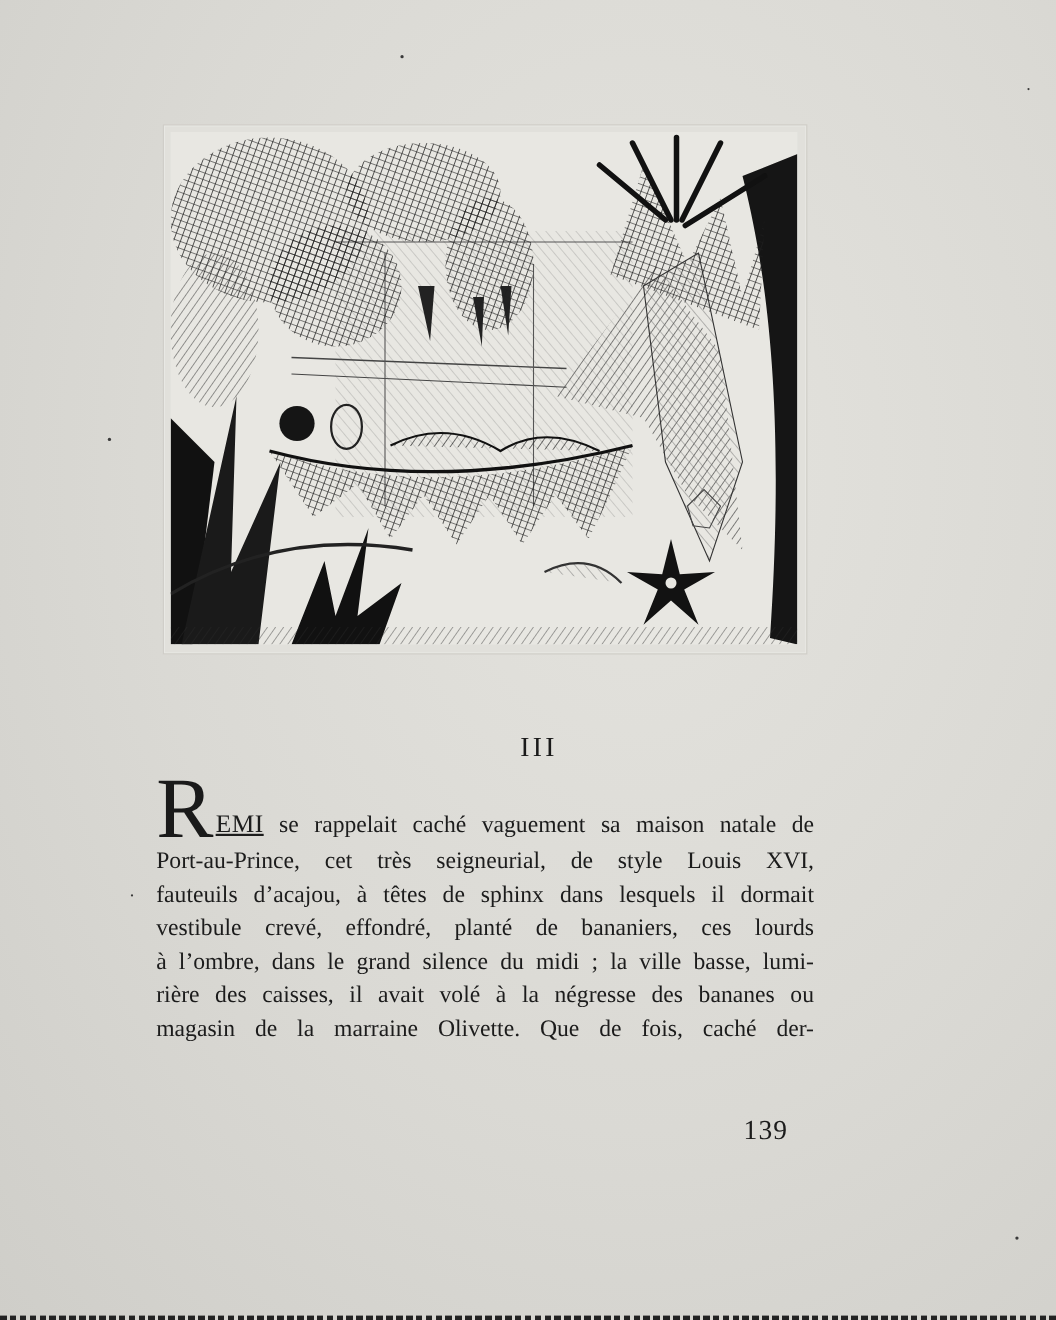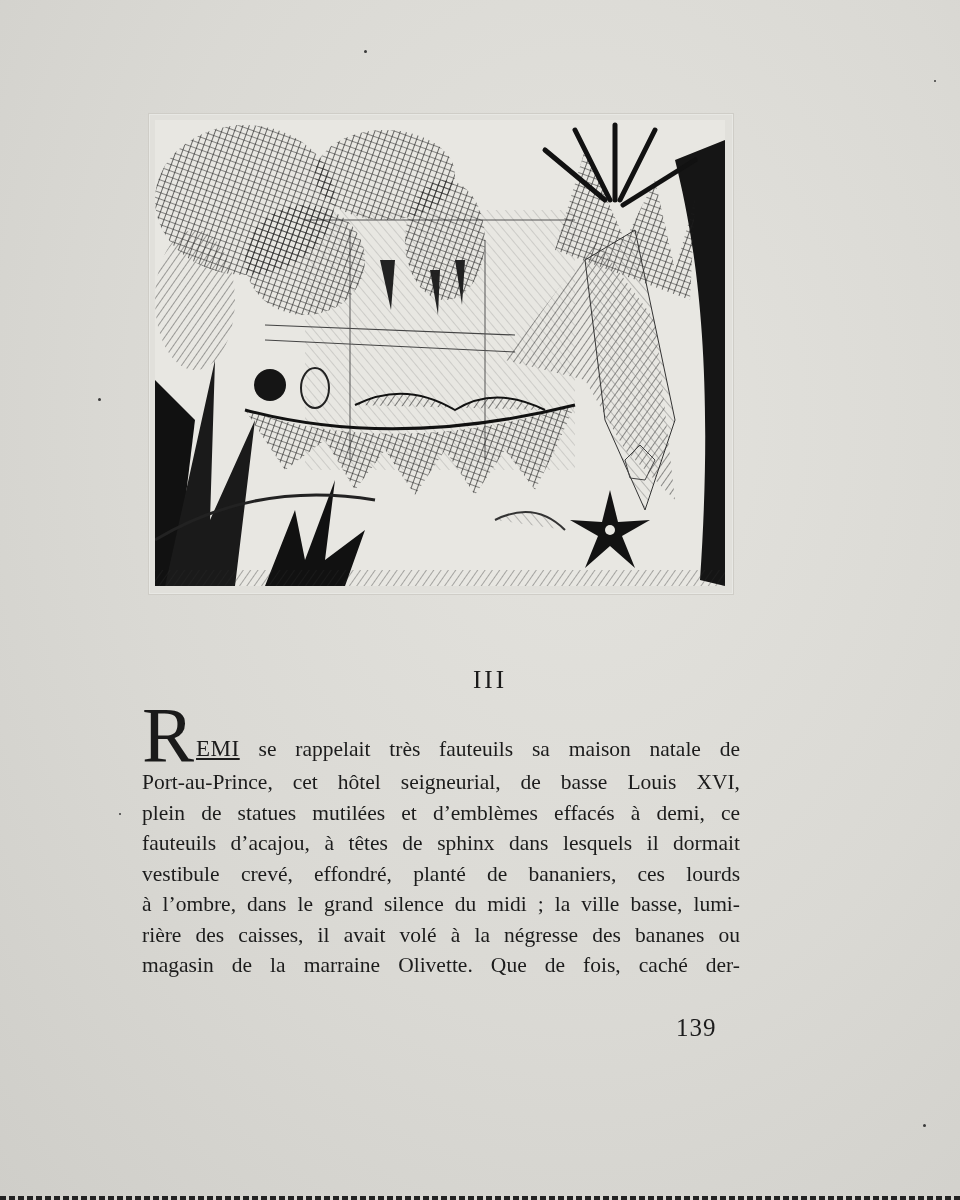--- a/index.html
+++ b/index.html
@@ -130,24 +130,23 @@
         <rect x="0" y="450" width="570" height="16" fill="url(#hatch)" opacity="0.6"></rect>
       </svg>
     </div>
   </div>
 
   <div class="chapter">III</div>
 
   <div class="text-block">
     <div class="first-line">
       <span class="dropcap">R</span>
-      <span class="first-rest"><span class="smallcaps">EMI</span><span> se rappelait très fauteuils sa maison natale de</span></span>
+      <span class="first-rest"><span class="smallcaps">EMI</span><span> se rappelait caché vaguement sa maison natale de</span></span>
     </div>
-    <span class="line">Port-au-Prince, cet hôtel seigneurial, de basse Louis XVI,</span>
-    <span class="line">plein de statues mutilées et d’emblèmes effacés à demi, ce</span>
+    <span class="line">Port-au-Prince, cet très seigneurial, de style Louis XVI,</span>
     <span class="line">fauteuils d’acajou, à têtes de sphinx dans lesquels il dormait</span>
     <span class="line">vestibule crevé, effondré, planté de bananiers, ces lourds</span>
     <span class="line">à l’ombre, dans le grand silence du midi ; la ville basse, lumi-</span>
     <span class="line">rière des caisses, il avait volé à la négresse des bananes ou</span>
     <span class="line">magasin de la marraine Olivette. Que de fois, caché der-</span>
   </div>
 
   <div class="folio">139</div>
 </div>
 

